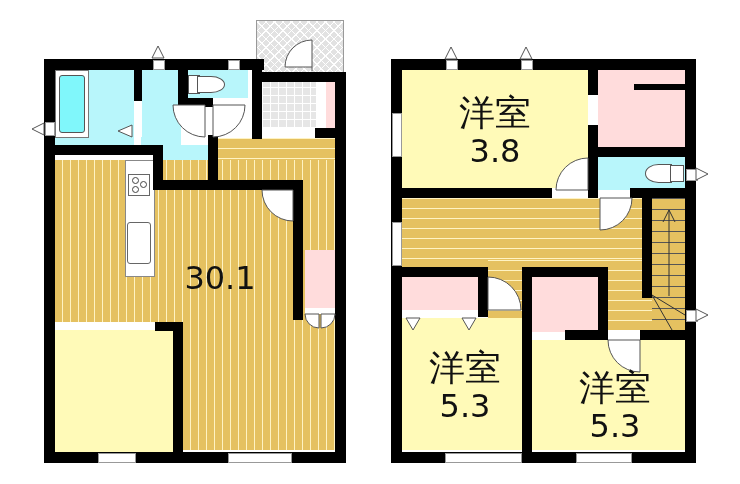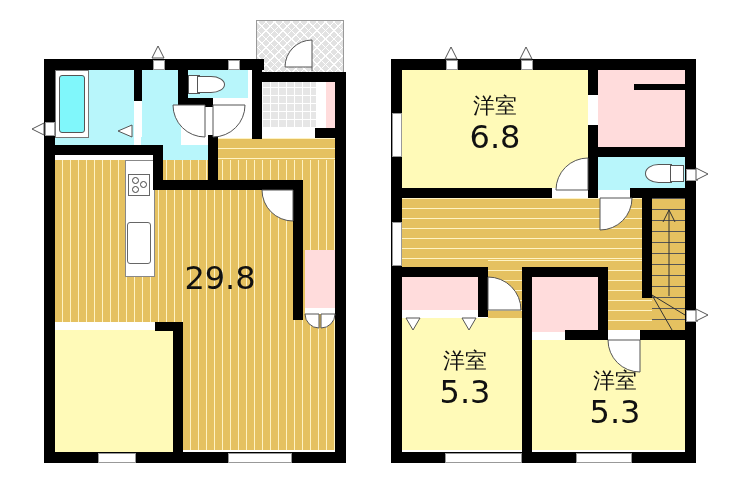--- a/index.html
+++ b/index.html
@@ -1,21 +1,21 @@
 <!DOCTYPE html>
 <html><head>
 <meta charset="utf-8">
 <style>
   html,body{margin:0;padding:0;background:#ffffff;}
   body{width:740px;height:484px;position:relative;overflow:hidden;font-family:"Liberation Sans",sans-serif;}
   .abs{position:absolute;}
   .wall{position:absolute;background:#000;}
   .room{position:absolute;}
   .lbl{position:absolute;text-align:center;color:#111;font-family:"DejaVu Sans","Liberation Sans",sans-serif;font-weight:normal;line-height:1.0;}
-  .lbl .nm{display:block;font-size:22px;}
+  .lbl .nm{display:block;font-size:36px;}
   .lbl .ar{display:block;font-size:32px;margin-top:4px;}
   .floorV{background-color:#e8c567;background-image:repeating-linear-gradient(90deg,#e5c160 0 7px,#fff3c2 7px 8px);}
   .floorH{background-color:#e8c567;background-image:repeating-linear-gradient(0deg,#e5c160 0 9px,#fff3c2 9px 10px);}
   .yellow{background:#fffab8;}
   .pink{background:#ffdcdc;}
   .aqua{background:#b8f6fb;}
   .white{background:#fff;}
   .tile{background-color:#e6e6e6;background-image:repeating-linear-gradient(0deg,#fff 0 1px,transparent 1px 8px),repeating-linear-gradient(90deg,#fff 0 1px,transparent 1px 8px);}
   .hatch{background-color:#e2e2e2;background-image:repeating-linear-gradient(45deg,#fff 0 1px,transparent 1px 6px),repeating-linear-gradient(-45deg,#fff 0 1px,transparent 1px 6px);border:1px solid #999;}
   svg{position:absolute;overflow:visible;}
@@ -61,21 +61,21 @@
   </div>
   <div class="abs" style="left:127px;top:222px;width:22px;height:40px;border:1px solid #666;background:#fff;border-radius:3px;"></div>
 
   <div class="room pink" style="left:305px;top:250px;width:30px;height:58px;"></div>
   <div class="room white" style="left:305px;top:308px;width:30px;height:6px;"></div>
 
   <div class="room yellow" style="left:55px;top:330px;width:118px;height:122px;"></div>
   <div class="room white" style="left:55px;top:322px;width:100px;height:8px;"></div>
 
   <div class="lbl" style="left:175px;top:258px;width:90px;">
-    <span class="ar">29.8</span>
+    <span class="ar">30.1</span>
   </div>
 
   <div class="wall" style="left:44px;top:59px;width:220px;height:11px;"></div>
   <div class="wall" style="left:44px;top:59px;width:11px;height:404px;"></div>
   <div class="wall" style="left:44px;top:452px;width:302px;height:11px;"></div>
   <div class="wall" style="left:335px;top:72px;width:11px;height:391px;"></div>
   <div class="wall" style="left:252px;top:72px;width:94px;height:10px;"></div>
   <div class="wall" style="left:252px;top:59px;width:10px;height:80px;"></div>
   <div class="wall" style="left:315px;top:128px;width:31px;height:10px;"></div>
   <div class="wall" style="left:55px;top:145px;width:108px;height:10px;"></div>
@@ -205,21 +205,21 @@
   <svg style="left:608px;top:340px;" width="36" height="36">
       <path d="M0,0 A32,32 0 0 0 32,32 L32,0 Z" fill="#fff" stroke="#555"></path>
     </svg>
   <svg style="left:402px;top:318px;" width="80" height="14">
       <polygon points="4,0 18,0 11,12" fill="#fff" stroke="#555"></polygon>
       <polygon points="60,0 74,0 67,12" fill="#fff" stroke="#555"></polygon>
     </svg>
 
   <div class="lbl" style="left:440px;top:95px;width:110px;">
     <span class="nm">洋室</span>
-    <span class="ar">6.8</span>
+    <span class="ar">3.8</span>
   </div>
   <div class="lbl" style="left:410px;top:350px;width:110px;">
     <span class="nm">洋室</span>
     <span class="ar">5.3</span>
   </div>
   <div class="lbl" style="left:560px;top:370px;width:110px;">
     <span class="nm">洋室</span>
     <span class="ar">5.3</span>
   </div>
 </div>

